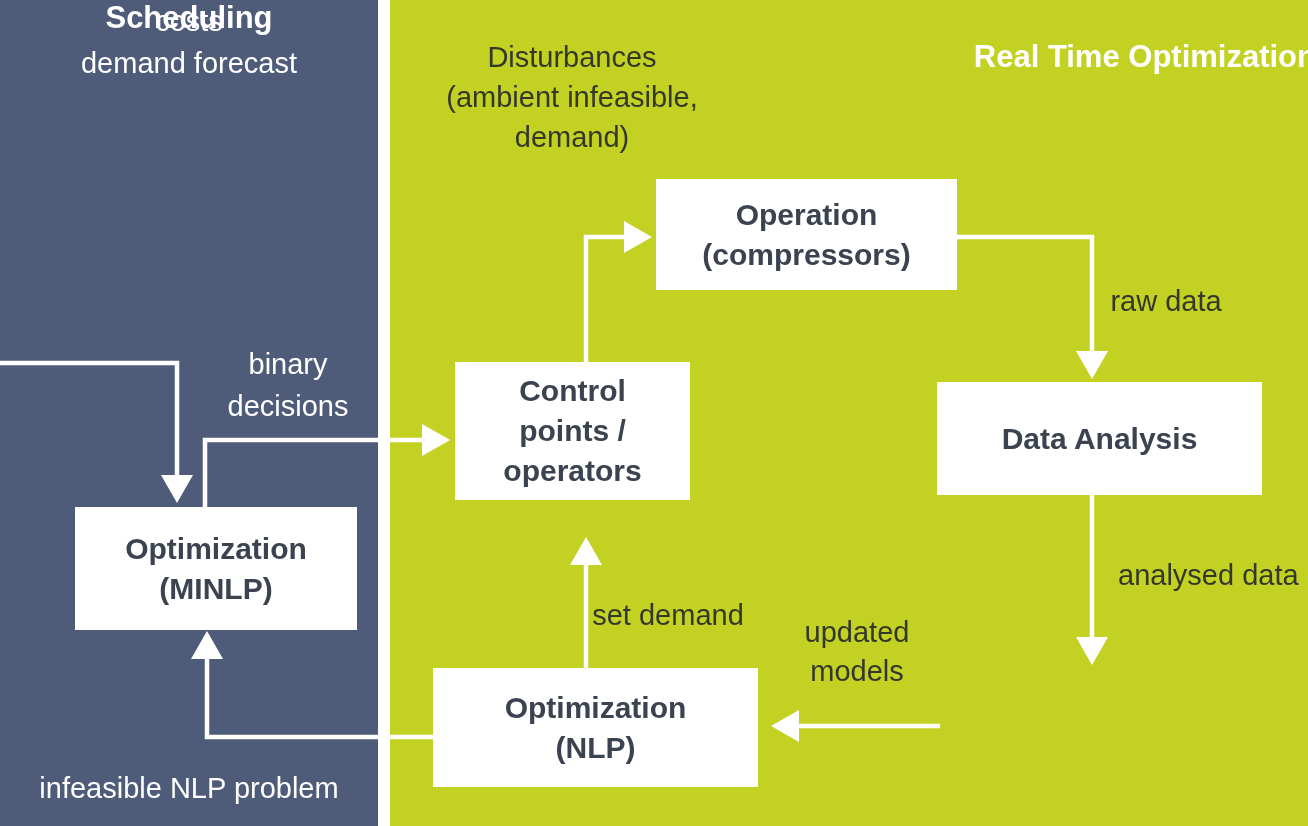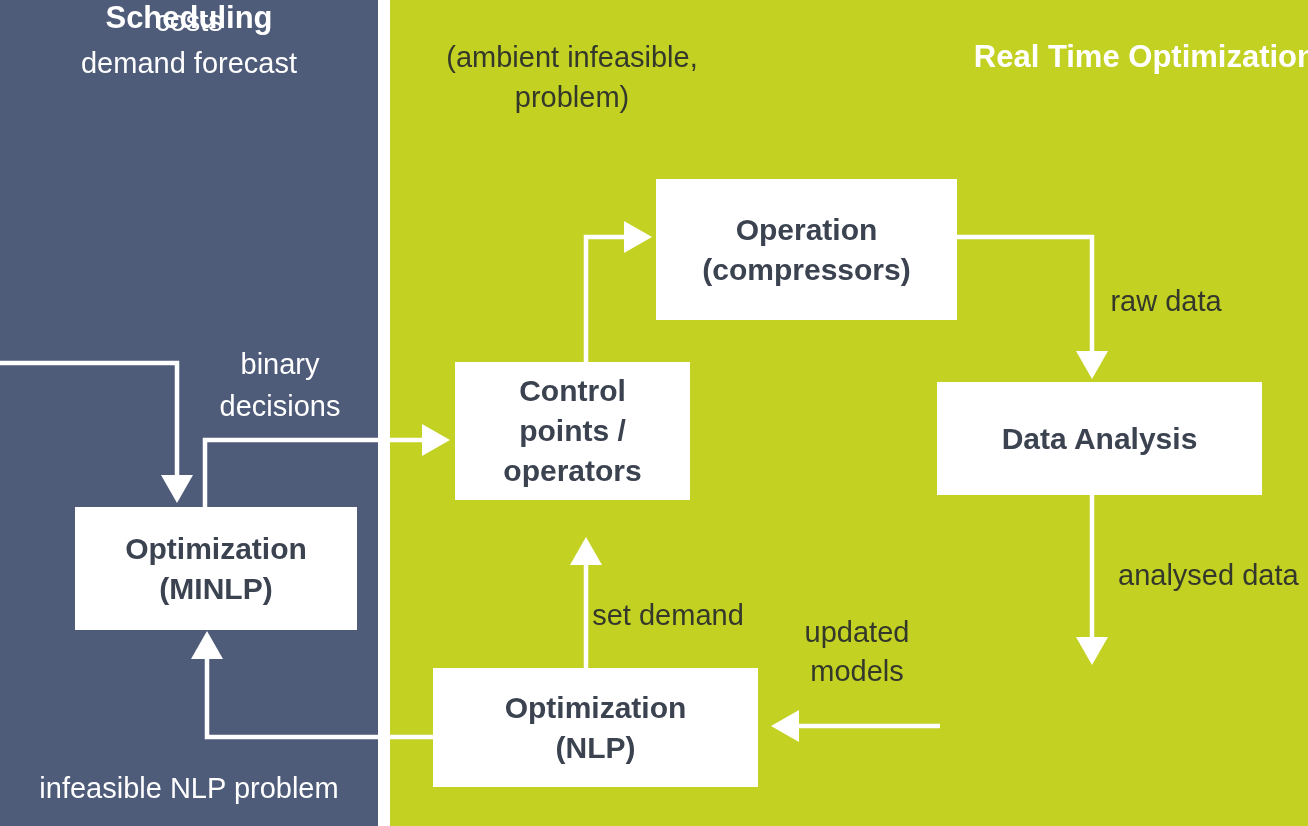--- a/index.html
+++ b/index.html
@@ -73,30 +73,31 @@
     </g>
   </svg>
 
   <div class="ttl" style="left:0; top:38; width:378px; text-align:center;">Scheduling</div>
 
   <div class="lbl lbl-white" style="left:0; top:189; width:378px; line-height:42px;">
     <span class="line">costs</span>
     <span class="line">demand forecast</span>
   </div>
 
-  <div class="lbl lbl-white" style="left:160px; top:343px; width:240px; line-height:42px;">
+  <div class="lbl lbl-white" style="left:168px; top:343px; width:240px; line-height:42px;">
     <span class="line">binary</span>
     <span class="line">decisions</span>
   </div>
 
   <div class="lbl lbl-white" style="left:8px; top:772px; width:362px;">infeasible NLP problem</div>
 
   <div class="lbl lbl-dark" style="left:412px; top:37px; width:320px; line-height:40px;">
+    <span class="line">Disturbances</span>
     <span class="line">(ambient infeasible,</span>
-    <span class="line">problem)</span>
+    <span class="line">demand)</span>
   </div>
 
   <div class="ttl" style="right:-8px; top:39px;">Real Time Optimization</div>
 
   <div class="lbl lbl-dark" style="left:1086px; top:285px; width:160px;">raw data</div>
 
   <div class="lbl lbl-dark nowrap" style="left:1118px; top:559px;">analysed data</div>
 
   <div class="lbl lbl-dark" style="left:777px; top:613px; width:160px; line-height:39px;">
     <span class="line">updated</span>
@@ -109,21 +110,21 @@
     <span class="line">Optimization</span>
     <span class="line">(MINLP)</span>
   </div>
 
   <div class="node" style="left:455px; top:362px; width:235px; height:138px;">
     <span class="line">Control</span>
     <span class="line">points /</span>
     <span class="line">operators</span>
   </div>
 
-  <div class="node" style="left:656px; top:179px; width:301px; height:141px;">
+  <div class="node" style="left:656px; top:179px; width:301px; height:111px;">
     <span class="line">Operation</span>
     <span class="line">(compressors)</span>
   </div>
 
   <div class="node" style="left:937px; top:382px; width:325px; height:113px;">
     <span class="line">Data Analysis</span>
   </div>
 
 
   <div class="node" style="left:433px; top:668px; width:325px; height:119px;">

